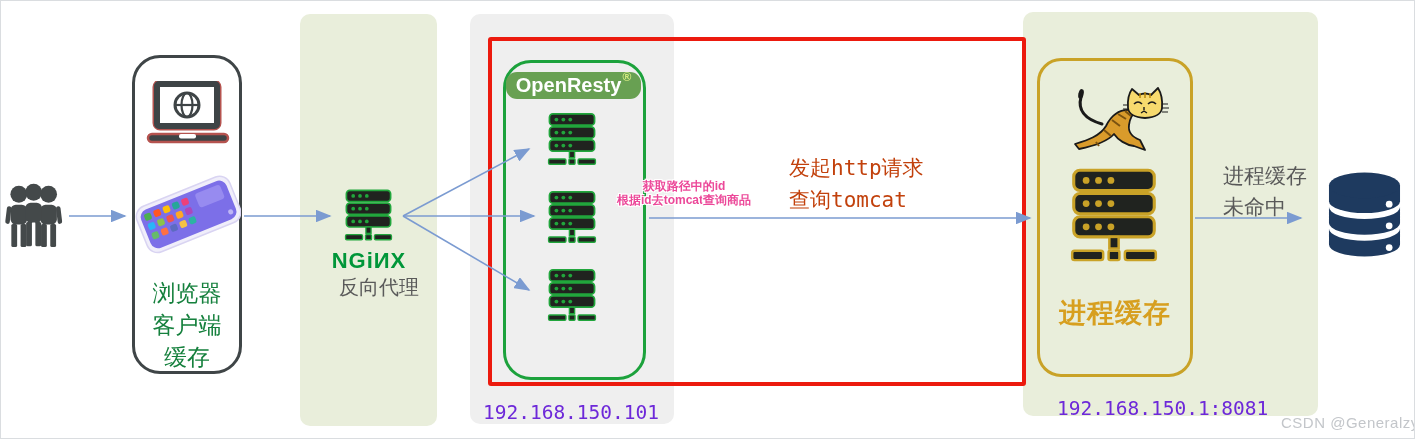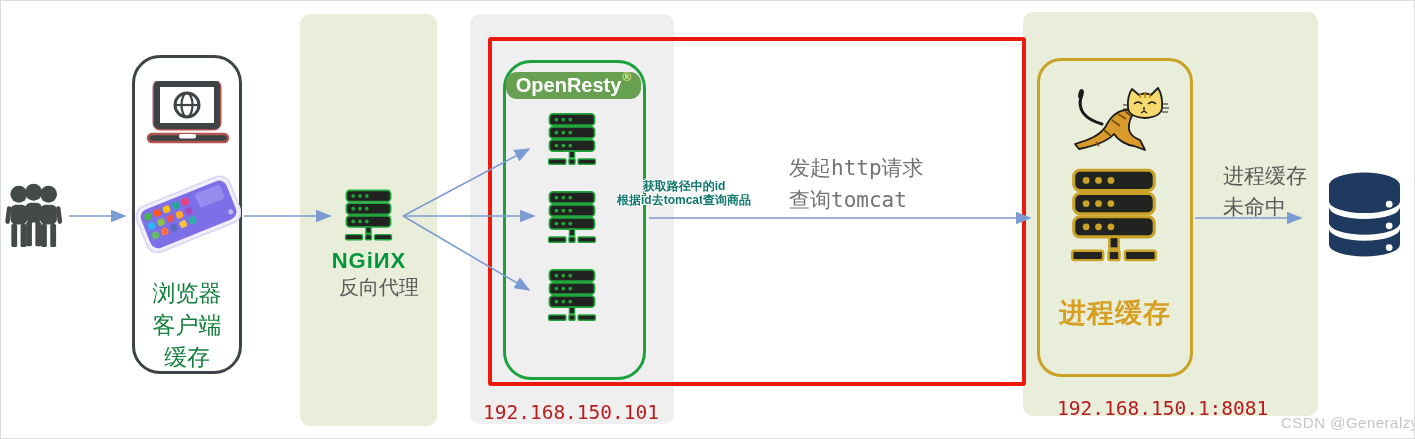--- a/index.html
+++ b/index.html
@@ -47,41 +47,41 @@
   }
   .openresty-banner{
     position:absolute;left:505px;top:71px;width:135px;height:27px;z-index:4;
     background:#68A052;color:#fff;font-weight:bold;font-size:20px;
     display:flex;align-items:center;justify-content:center;white-space:nowrap;border-radius:11px;
   }
   .openresty-banner .reg{font-size:12px;color:#D6EC82;align-self:flex-start;margin-top:-2px;margin-left:1px;}
 
   .red-note{
     position:absolute;left:593px;top:179px;width:180px;z-index:7;
-    text-align:center;font-size:12px;font-weight:bold;line-height:13.5px;color:#0f766e;
+    text-align:center;font-size:12px;font-weight:bold;line-height:13.5px;color:#ec4899;
     text-shadow:-1px -1px 0 #fff,1px -1px 0 #fff,-1px 1px 0 #fff,1px 1px 0 #fff,0 1px 0 #fff,0 -1px 0 #fff;
     white-space:nowrap;
   }
   .http-note{
     position:absolute;left:788px;top:151px;z-index:4;
     font-family:"DejaVu Sans Mono","Liberation Mono",monospace;
-    font-size:21px;line-height:32px;color:#737373;
+    font-size:21px;line-height:32px;color:#c2410c;
   }
   .tomcat-box{
     position:absolute;left:1036px;top:57px;width:156px;height:319px;
     border:3.5px solid #C9A227;border-radius:24px;z-index:4;box-sizing:border-box;
   }
   .tomcat-label{
     position:absolute;left:1036px;top:294px;width:156px;text-align:center;z-index:4;
     font-size:27px;font-weight:bold;color:#D79F1F;letter-spacing:1px;
   }
   .ip-text{
     position:absolute;z-index:4;text-align:center;
     font-family:"DejaVu Sans Mono","Liberation Mono",monospace;
-    font-size:19.5px;color:#b91c1c;white-space:nowrap;
+    font-size:19.5px;color:#6d28d9;white-space:nowrap;
   }
   #ip-openresty{left:480px;top:400px;width:180px;}
   #ip-tomcat{left:1056px;top:396px;width:200px;}
   .cache-miss{
     position:absolute;left:1222px;top:159px;z-index:4;
     font-size:21px;line-height:31px;color:#595959;
   }
   .watermark{
     position:absolute;left:1280px;top:413px;z-index:8;
     font-size:15px;color:#C3C6CA;letter-spacing:0.5px;white-space:nowrap;

